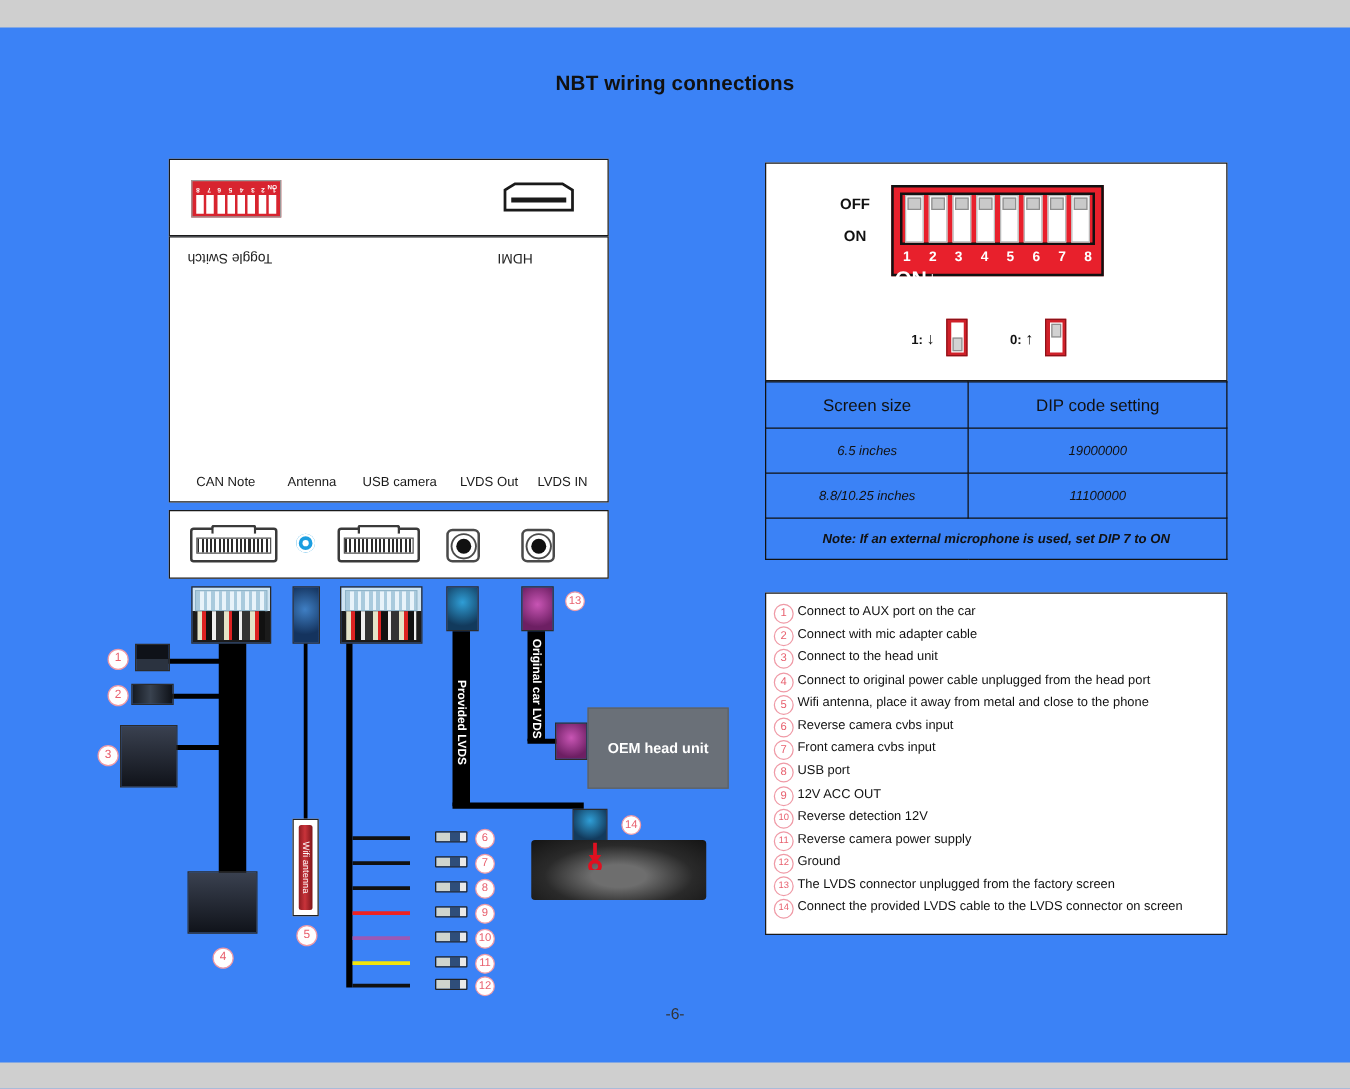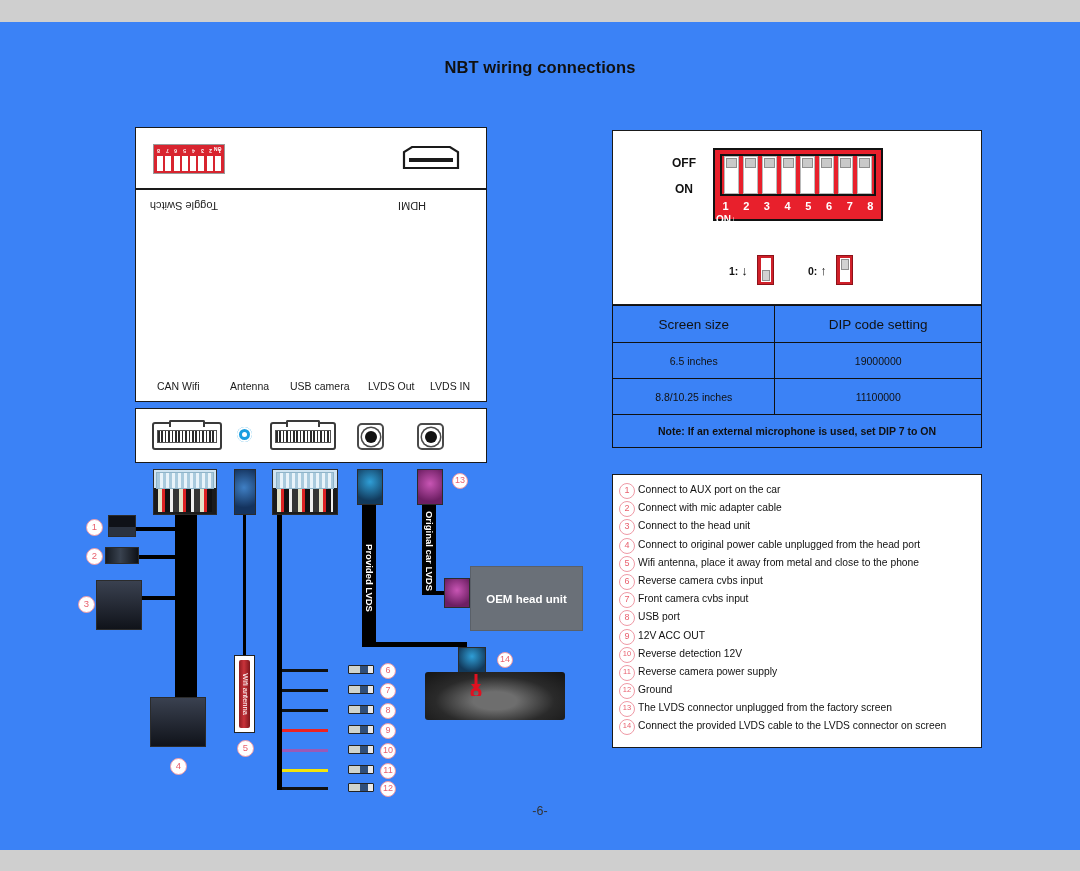--- a/index.html
+++ b/index.html
@@ -203,21 +203,21 @@
     position:absolute;left:1px;right:1px;top:1px;height:8px;
     background:#c9c9c9;border:1px solid #8e8e8e;display:block;
   }
   #dip-nums{
     position:absolute;left:718px;top:178px;width:160px;height:14px;
     display:flex;justify-content:space-between;
     font-size:11px;font-weight:bold;color:#fff;
   }
   #dip-nums span{width:15px;text-align:center;}
   #dip-on-label{
-    position:absolute;left:716px;top:192px;font-size:10px;font-weight:bold;color:#fff;
+    position:absolute;left:716px;top:192px;font-size:17px;font-weight:bold;color:#fff;
   }
 
   .key-item{position:absolute;font-size:10.5px;font-weight:bold;color:#111;}
   .key-sw{
     position:absolute;width:17px;height:30px;background:#cf2029;
     border:1px solid #8d1219;box-sizing:border-box;
   }
   .key-sw u{
     position:absolute;left:2.5px;right:2.5px;top:2px;bottom:2px;
     background:#fff;display:block;
@@ -229,21 +229,21 @@
 
   
   #dip-table{
     position:absolute;left:612px;top:283px;width:370px;height:118px;
     border-collapse:collapse;
   }
   #dip-table td,#dip-table th{
     border:1.6px solid #111;text-align:center;color:#111;
   }
   #dip-table th{font-size:13.5px;font-weight:normal;height:34px;}
-  #dip-table td{font-size:10.5px;height:33px;}
+  #dip-table td{font-size:10.5px;height:33px;font-style:italic;}
   #dip-table .note{font-size:10.5px;font-weight:bold;height:30px;margin-left:48px;}
 
   
   #legend{left:612px;top:452px;width:370px;height:274px;}
   .leg-row{
     position:relative;height:18.2px;padding-left:25px;
     font-size:10.3px;color:#111;line-height:18.2px;white-space:nowrap;
   }
   .leg-row .marker{left:6px;top:2px;}
 </style>
@@ -285,21 +285,21 @@
     <svg class="box" id="hdmi-port" viewBox="0 0 62 26">
       <path d="M4 24 L4 8 L12 3 L50 3 L58 8 L58 24 Z" fill="#fff" stroke="#1a1a1a" stroke-width="2.2"></path>
       <rect x="9" y="14" width="44" height="4" fill="#1a1a1a"></rect>
     </svg>
 
     <div class="box frame" id="device-body"></div>
     <div class="lbl-toggle flip">Toggle Switch</div>
     <div class="lbl-hdmi flip">HDMI</div>
 
     <div class="port-lbls">
-      <span style="left:22px">CAN Wifi</span>
+      <span style="left:22px">CAN Note</span>
       <span style="left:95px">Antenna</span>
       <span style="left:155px">USB camera</span>
       <span style="left:233px">LVDS Out</span>
       <span style="left:295px">LVDS IN</span>
     </div>
 
     <div class="box frame" id="device-ports"></div>
     <div class="conn-hdr" style="left:152px;top:400px;width:70px;height:28px;">
       <div class="tab"></div>
       <div class="pins"></div>

